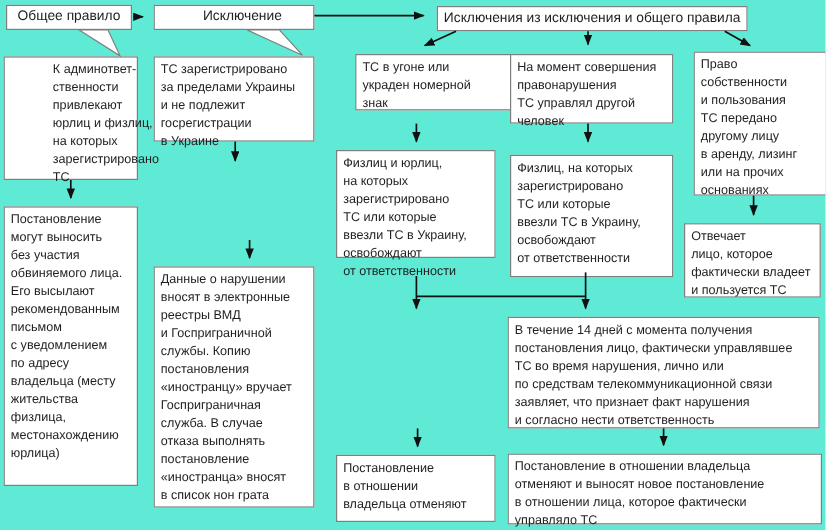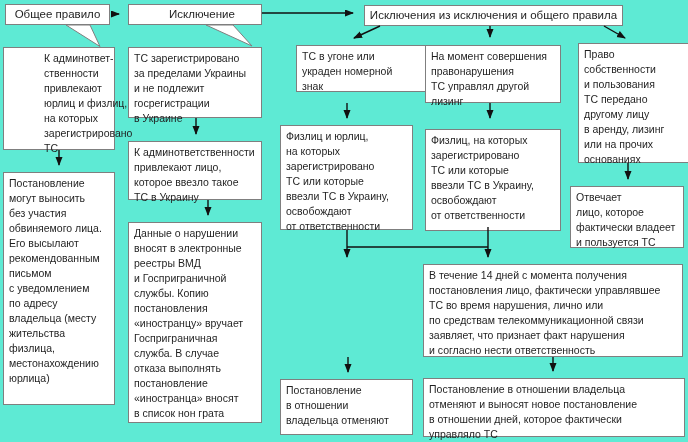--- a/index.html
+++ b/index.html
@@ -48,71 +48,67 @@
 жительства
 физлица,
 местонахождению
 юрлица)</div>
 
   <div class="box" style="left:128px; top:47px; width:134px; height:71px;">ТС зарегистрировано
 за пределами Украины
 и не подлежит
 госрегистрации
 в Украине</div>
-  <div class="box" style="left:128px; top:141px; width:134px; height:59px;">К админответственности
-привлекают лицо,
-которое ввезло такое
-ТС в Украину</div>
   <div class="box" style="left:128px; top:222px; width:134px; height:201px;">Данные о нарушении
 вносят в электронные
 реестры ВМД
 и Госприграничной
 службы. Копию
 постановления
 «иностранцу» вручает
 Госприграничная
 служба. В случае
 отказа выполнять
 постановление
 «иностранца» вносят
 в список нон грата</div>
 
   <div class="box" style="left:296px; top:45px; width:133px; height:47px;">ТС в угоне или
 украден номерной
 знак</div>
-  <div class="box" style="left:280px; top:125px; width:133px; height:105px;">Физлиц и юрлиц,
+  <div class="box" style="left:280px; top:125px; width:133px; height:90px;">Физлиц и юрлиц,
 на которых
 зарегистрировано
 ТС или которые
 ввезли ТС в Украину,
 освобождают
 от ответственности</div>
   <div class="box" style="left:280px; top:379px; width:133px; height:56px;">Постановление
 в отношении
 владельца отменяют</div>
 
   <div class="box" style="left:425px; top:45px; width:136px; height:58px;">На момент совершения
 правонарушения
 ТС управлял другой
-лизинг</div>
+человек</div>
   <div class="box" style="left:425px; top:129px; width:136px; height:102px;">Физлиц, на которых
 зарегистрировано
 ТС или которые
 ввезли ТС в Украину,
 освобождают
 от ответственности</div>
   <div class="box" style="left:423px; top:264px; width:260px; height:93px;">В течение 14 дней с момента получения
 постановления лицо, фактически управлявшее
 ТС во время нарушения, лично или
 по средствам телекоммуникационной связи
 заявляет, что признает факт нарушения
 и согласно нести ответственность</div>
   <div class="box" style="left:423px; top:378px; width:262px; height:59px;">Постановление в отношении владельца
 отменяют и выносят новое постановление
-в отношении дней, которое фактически
+в отношении лица, которое фактически
 управляло ТС</div>
 
   <div class="box" style="left:578px; top:43px; width:114px; height:120px;">Право
 собственности
 и пользования
 ТС передано
 другому лицу
 в аренду, лизинг
 или на прочих
 основаниях</div>

